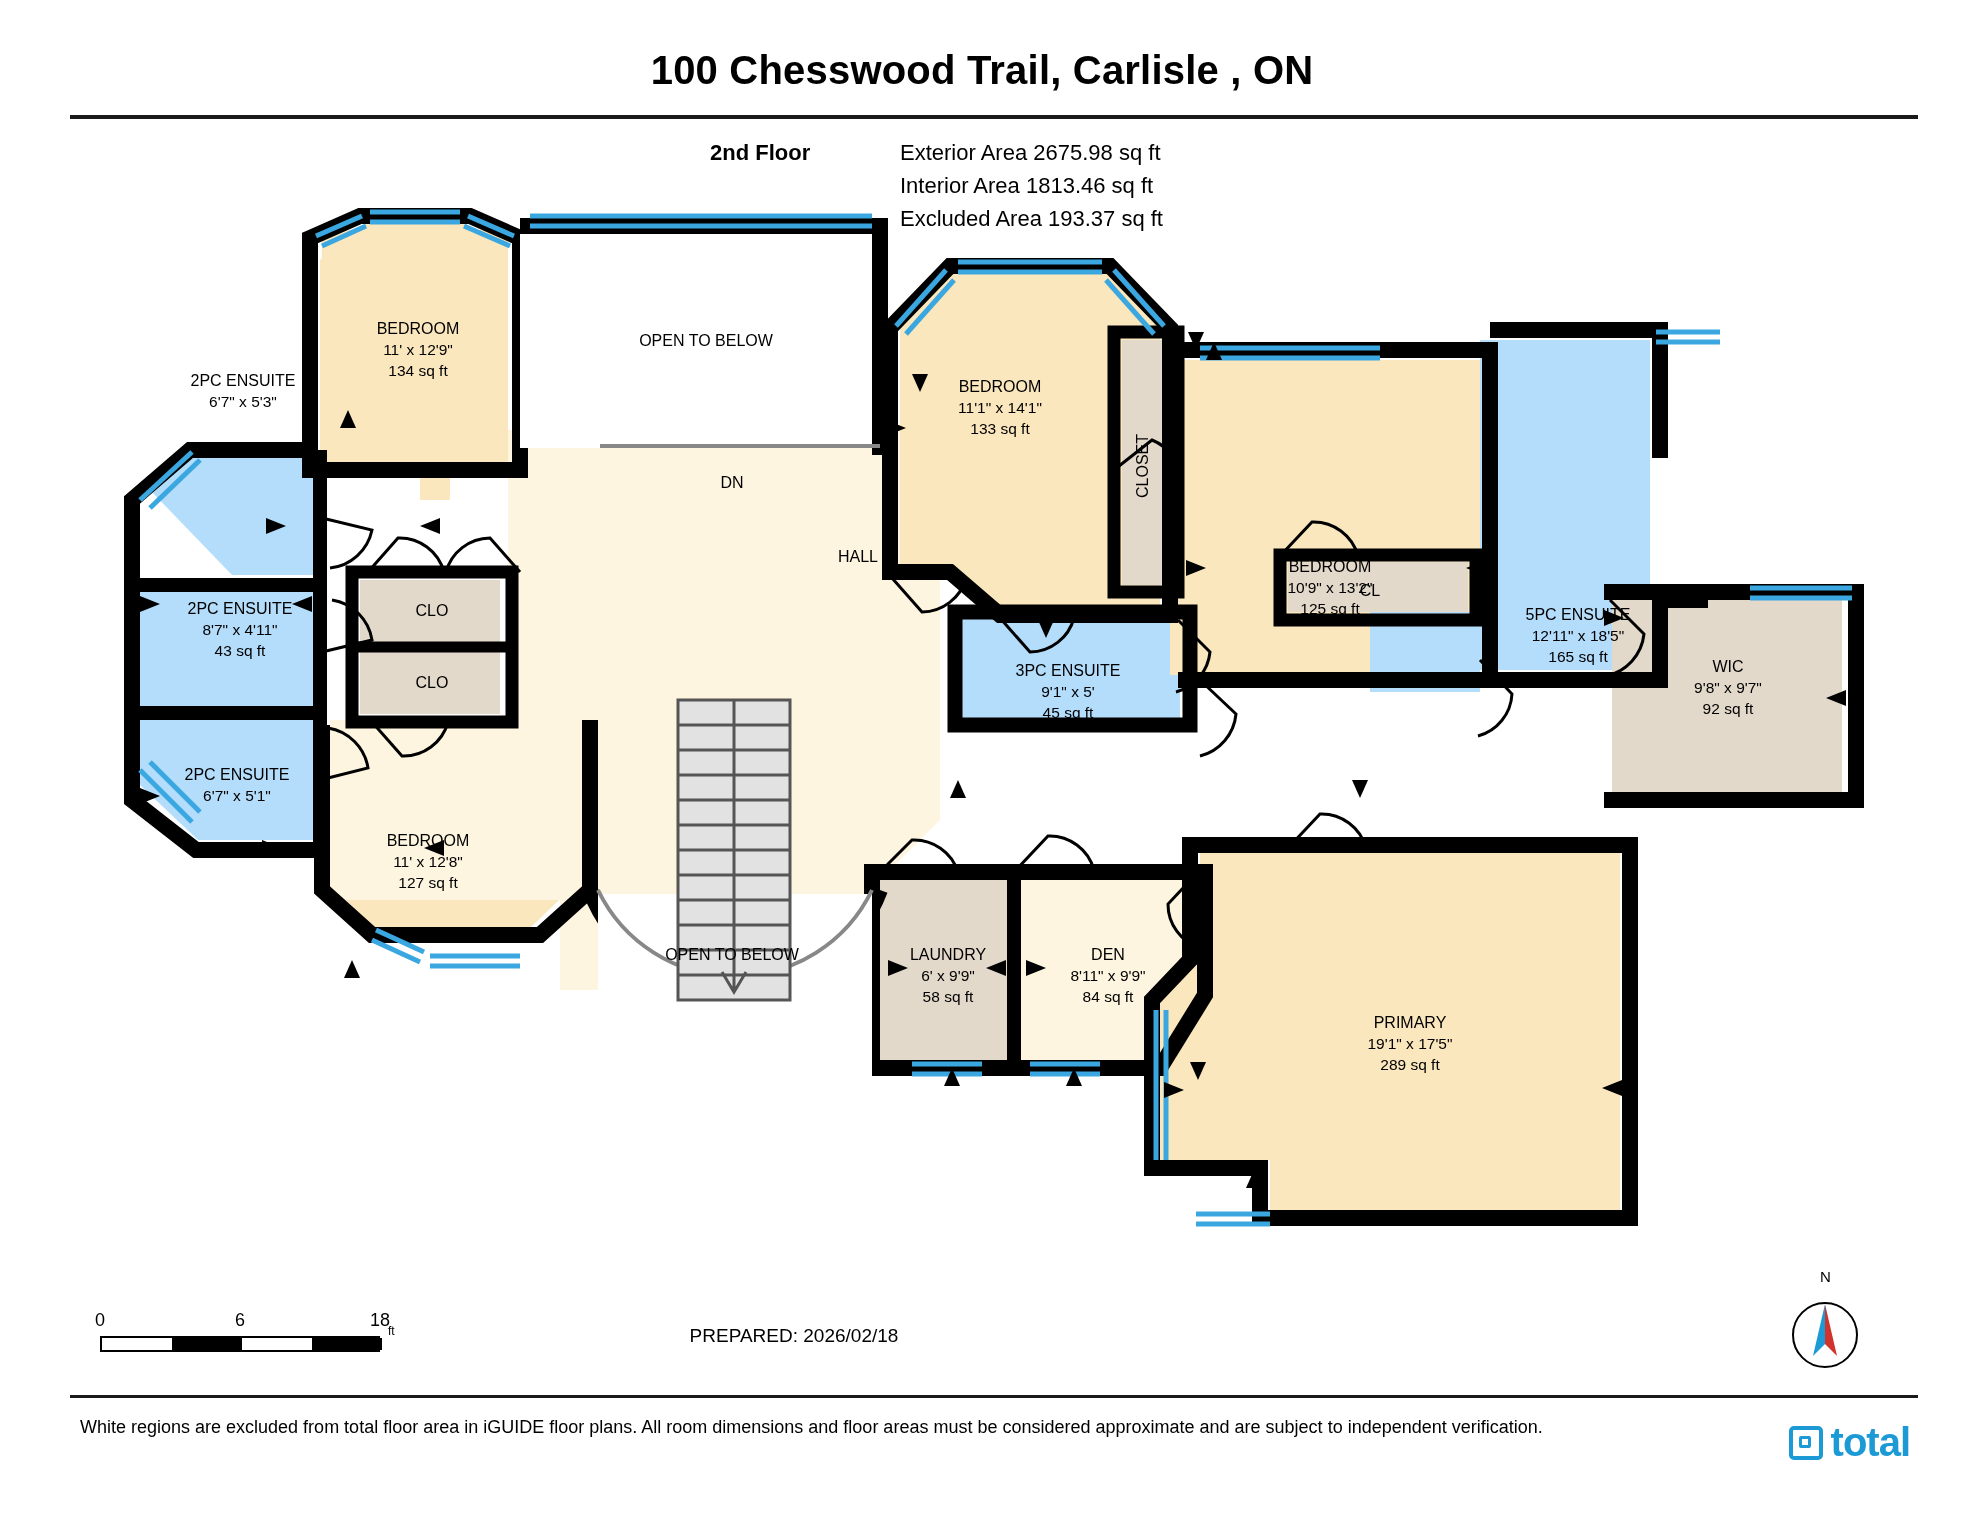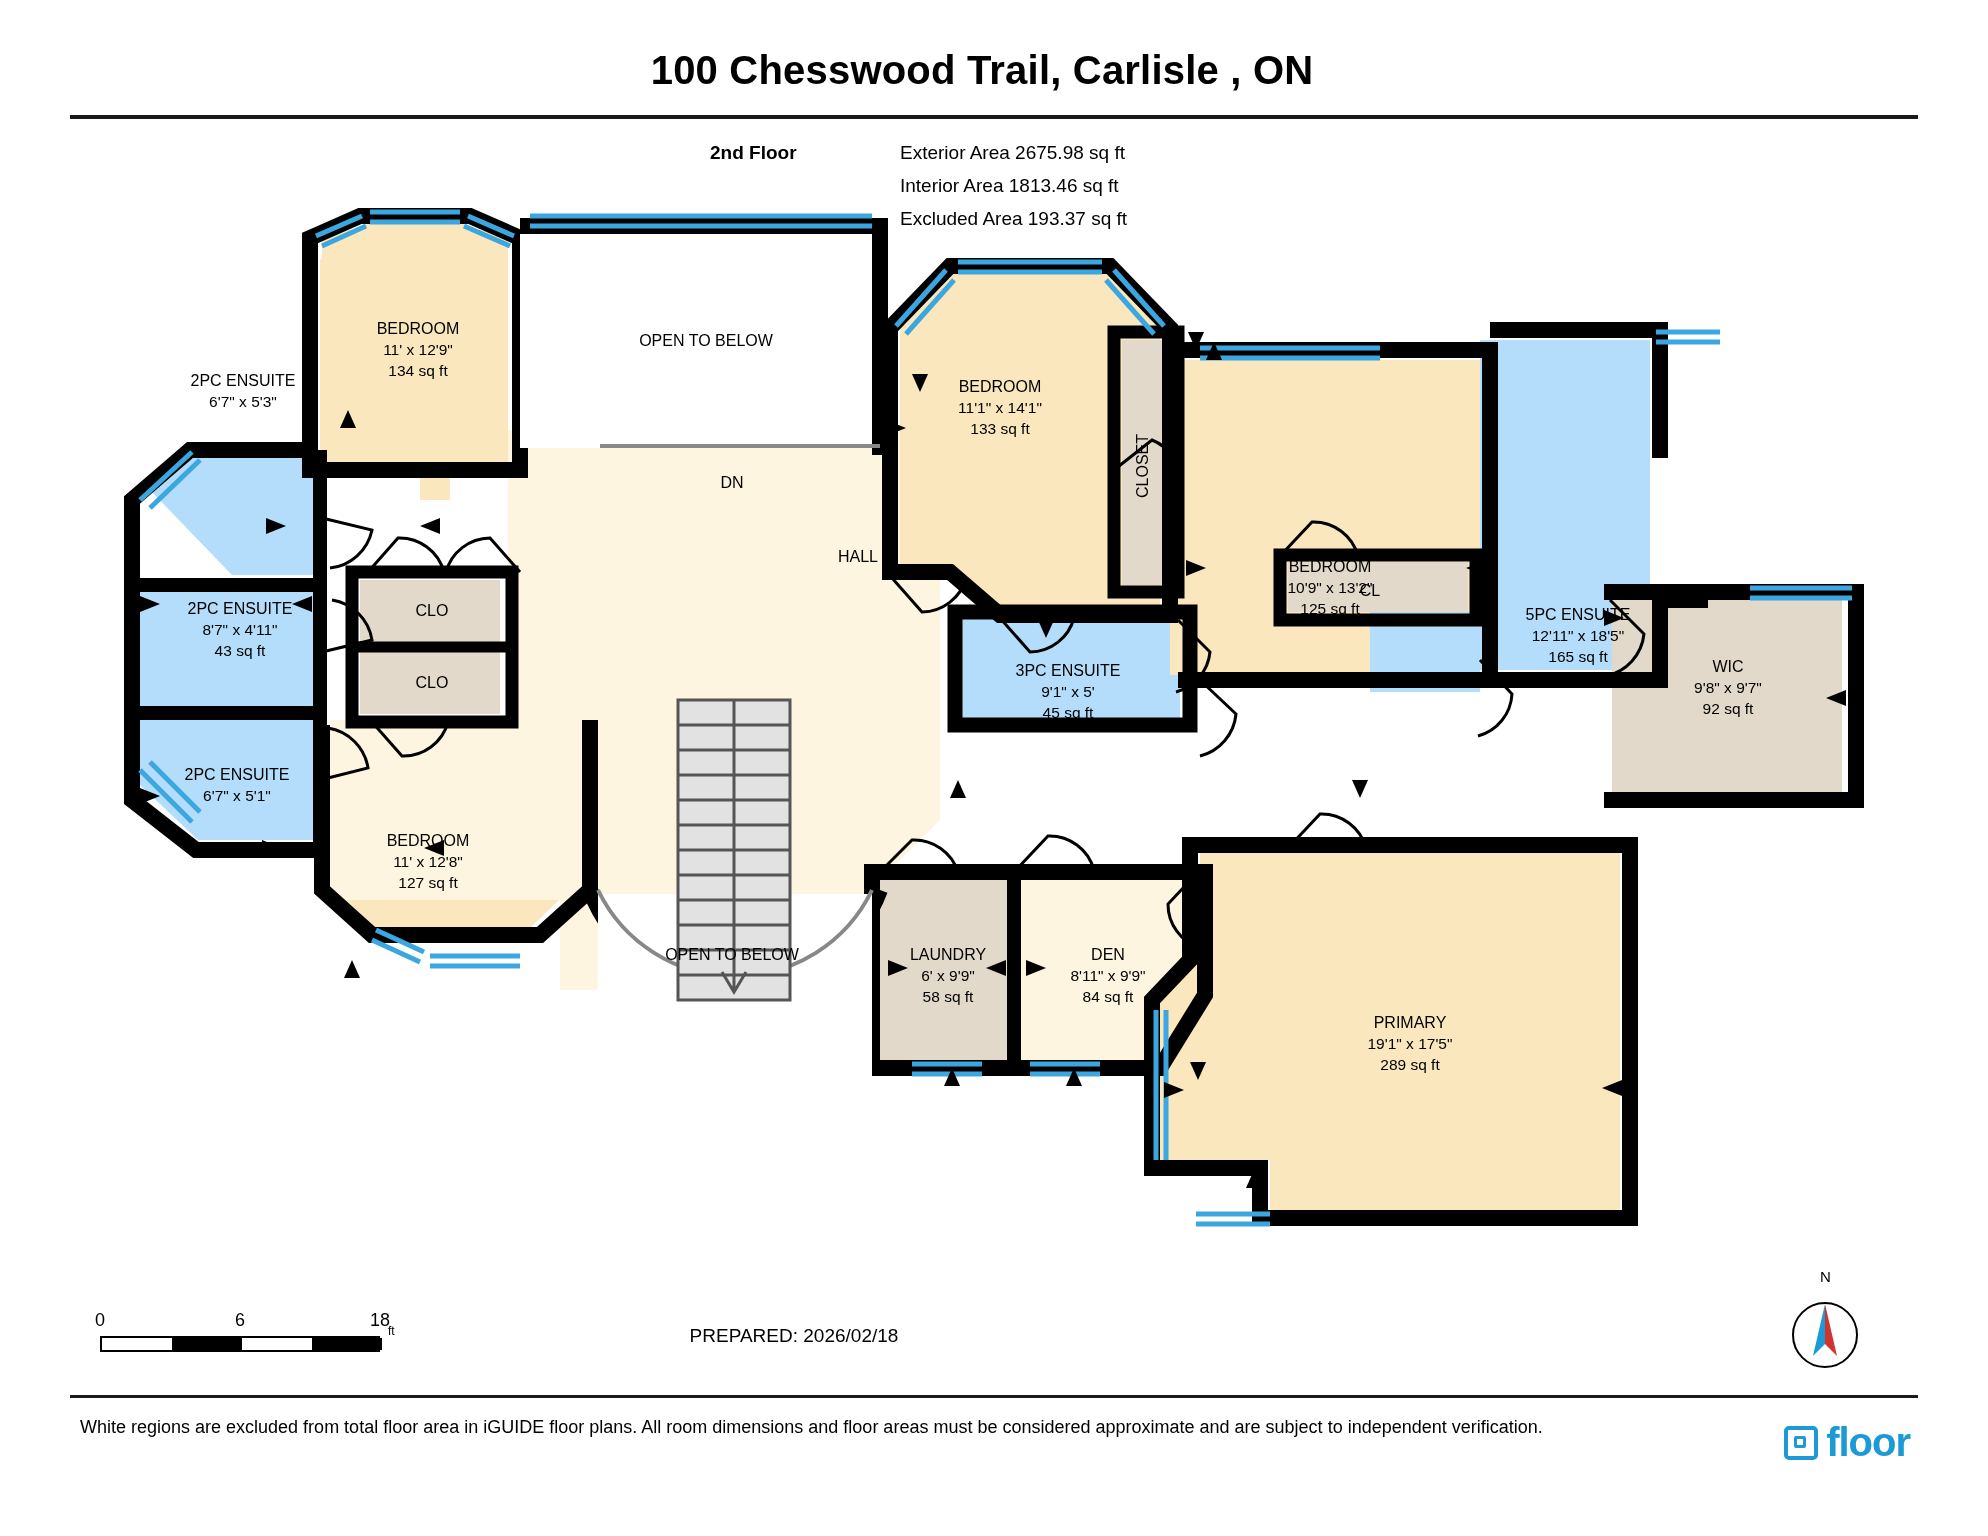--- a/index.html
+++ b/index.html
@@ -9,21 +9,21 @@
     color:#000;overflow:hidden;position:relative;
   }
   #sheet{position:absolute;inset:0;}
 
   
   .title{
     position:absolute;top:48px;left:0;width:1964px;text-align:center;
     font-size:40px;font-weight:bold;letter-spacing:.2px;
   }
   .rule-top{position:absolute;left:70px;top:115px;width:1848px;height:4px;background:#1a1a1a;}
-  .areablock{position:absolute;left:900px;top:136px;font-size:19px;line-height:33px;}
+  .areablock{position:absolute;left:900px;top:136px;font-size:22px;line-height:33px;}
   .areablock .floorlbl{position:absolute;left:-190px;top:0;font-weight:bold;white-space:nowrap;}
   .areablock div.ln{white-space:nowrap;}
 
   
   #plan{position:absolute;left:0;top:200px;width:1800px;height:1100px;}
   #plan svg{display:block;}
 
   
   .scale-wrap{position:absolute;left:100px;top:1310px;width:300px;}
   .scale-nums{position:relative;height:22px;font-size:18px;}
@@ -373,16 +373,16 @@
       <polygon points="45,14 33,66 45,54" fill="#1b9ad6"></polygon>
       <polygon points="45,14 57,66 45,54" fill="#d0342c"></polygon>
     </svg>
   </div>
 
   <div class="rule-bot"></div>
   <div class="disclaimer">White regions are excluded from total floor area in iGUIDE floor plans. All room dimensions and floor areas must be considered approximate and are subject to independent verification.</div>
 
   <div class="logo">
     <span class="mark"></span>
-    <span class="wordmark">floor</span>
+    <span class="wordmark">total</span>
   </div>
 
 </div>
 
 </body></html>

